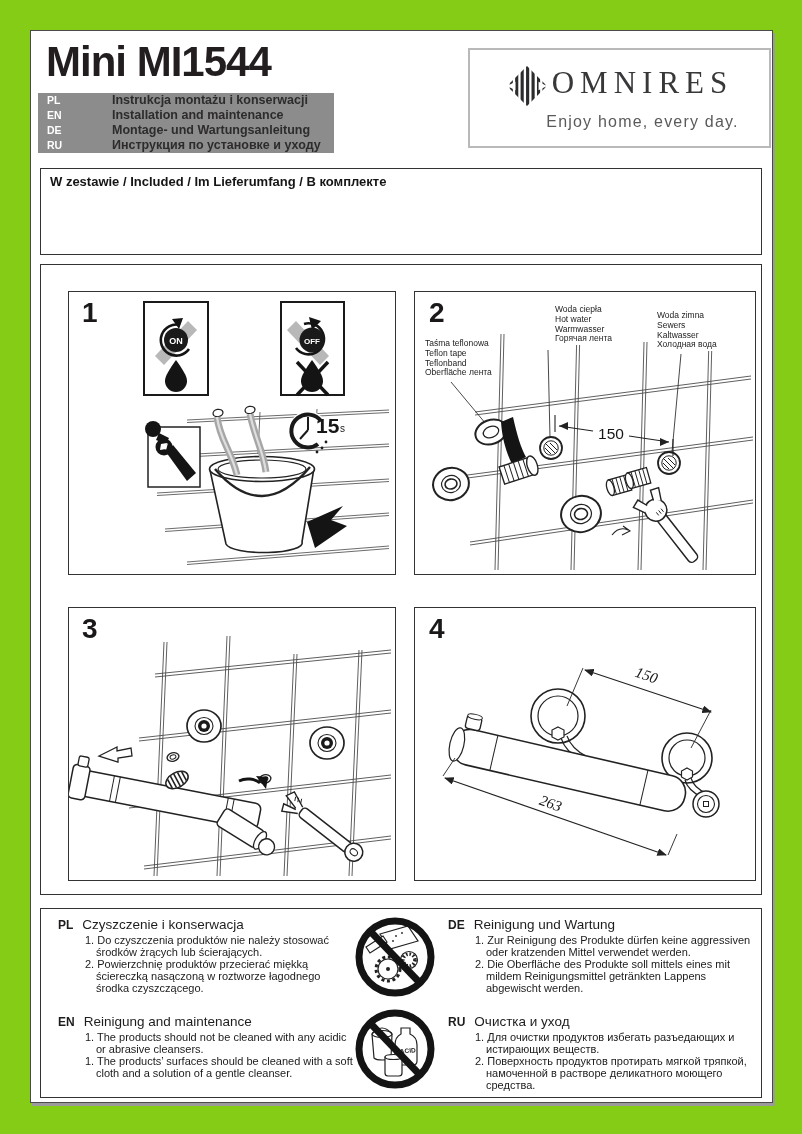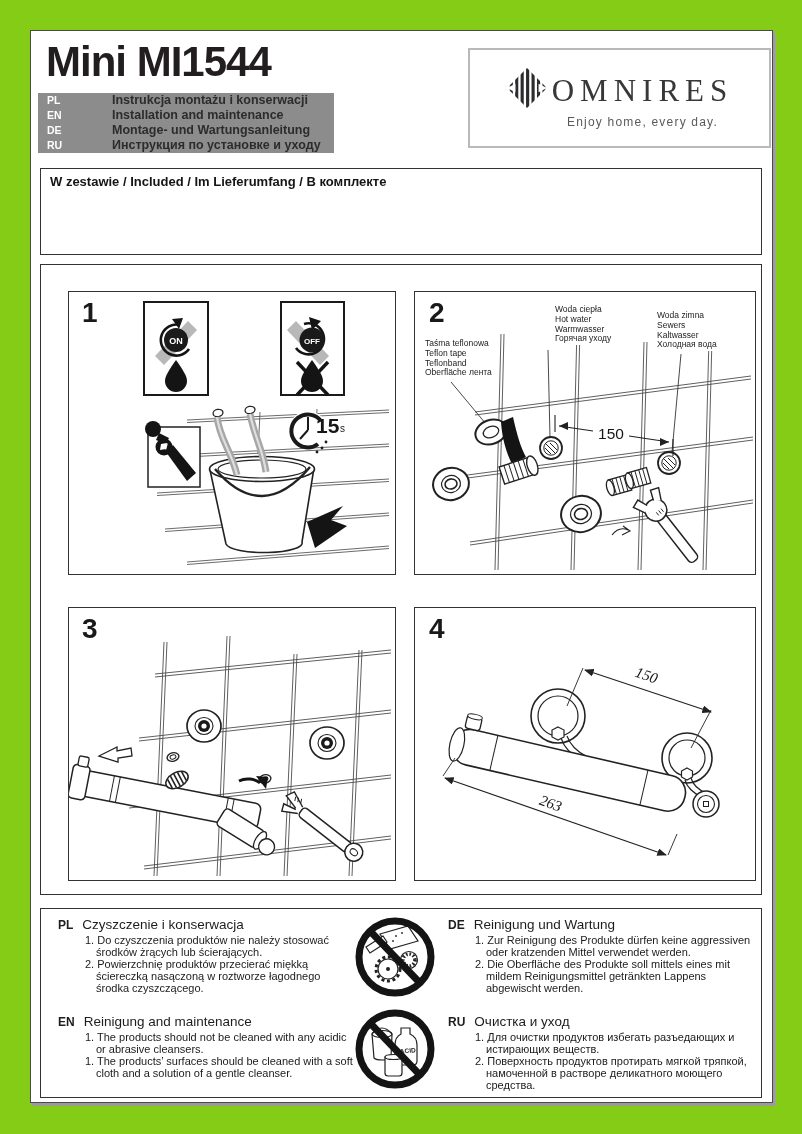--- a/index.html
+++ b/index.html
@@ -9,24 +9,24 @@
   .frame{left:30px;top:30px;width:741px;height:1071px;border:1px solid #4a4a4a;
          box-shadow:2px 3px 0 #9b9b9b;background:#fff;}
   .doc-title{left:46px;top:38px;font-size:42px;font-weight:700;letter-spacing:-1px;color:#221e1f;}
   .lang-bar{left:38px;top:93px;width:296px;height:60px;background:#8c8c8c;
             display:flex;flex-direction:column;justify-content:center;padding-left:9px;box-sizing:border-box;}
   .lang-row{display:flex;align-items:baseline;height:15px;line-height:15px;}
   .lang-code{width:27px;font-size:10.5px;font-weight:700;color:#fff;}
   .lang-label{font-size:12.5px;font-weight:700;color:#2e2b2c;padding-left:38px;}
   .logo-box{left:468px;top:48px;width:303px;height:100px;border:2px solid #b9b9b9;box-sizing:border-box;
             display:flex;flex-direction:column;align-items:center;justify-content:center;}
-  .logo-row{display:flex;align-items:flex-end;gap:4px;}
+  .logo-row{display:flex;align-items:flex-start;gap:4px;}
   .brand-name{font-family:"Liberation Serif","DejaVu Serif",serif;font-size:31px;color:#38383a;
               letter-spacing:6px;font-weight:400;}
-  .brand-tagline{font-size:12px;color:#5a5a5c;letter-spacing:1.2px;margin-top:6px;margin-left:46px;}
+  .brand-tagline{font-size:16px;color:#5a5a5c;letter-spacing:1.2px;margin-top:6px;margin-left:46px;}
   .box{border:1.5px solid #333;box-sizing:border-box;background:#fff;}
   .included-box{left:40px;top:168px;width:722px;height:87px;}
   .included-label{left:50px;top:174px;font-size:13px;font-weight:700;color:#161415;}
   .main-box{left:40px;top:264px;width:722px;height:631px;}
   .panel{border:1.5px solid #333;box-sizing:border-box;background:#fff;}
   .p1{left:68px;top:291px;width:328px;height:284px;}
   .p2{left:414px;top:291px;width:342px;height:284px;}
   .p3{left:68px;top:607px;width:328px;height:274px;}
   .p4{left:414px;top:607px;width:342px;height:274px;}
   .step-num{font-size:28px;font-weight:600;color:#1a1819;}
@@ -256,21 +256,21 @@
     <div class="abs anno" style="left:8px;top:46px;">
       <div>Taśma teflonowa</div>
         <div>Teflon tape</div>
       <div>Teflonband</div>
         <div>Oberfläche лента</div>
     </div>
     <div class="abs anno" style="left:138px;top:12px;">
       <div>Woda ciepła</div>
         <div>Hot water</div>
       <div>Warmwasser</div>
-        <div>Горячая уходу</div>
+        <div>Горячая лента</div>
     </div>
     <div class="abs anno" style="left:240px;top:18px;">
       <div>Woda zimna</div>
         <div>Sewers</div>
       <div>Kaltwasser</div>
         <div>Холодная вода</div>
     </div>
   </div>
 
   <div class="abs panel p3">

